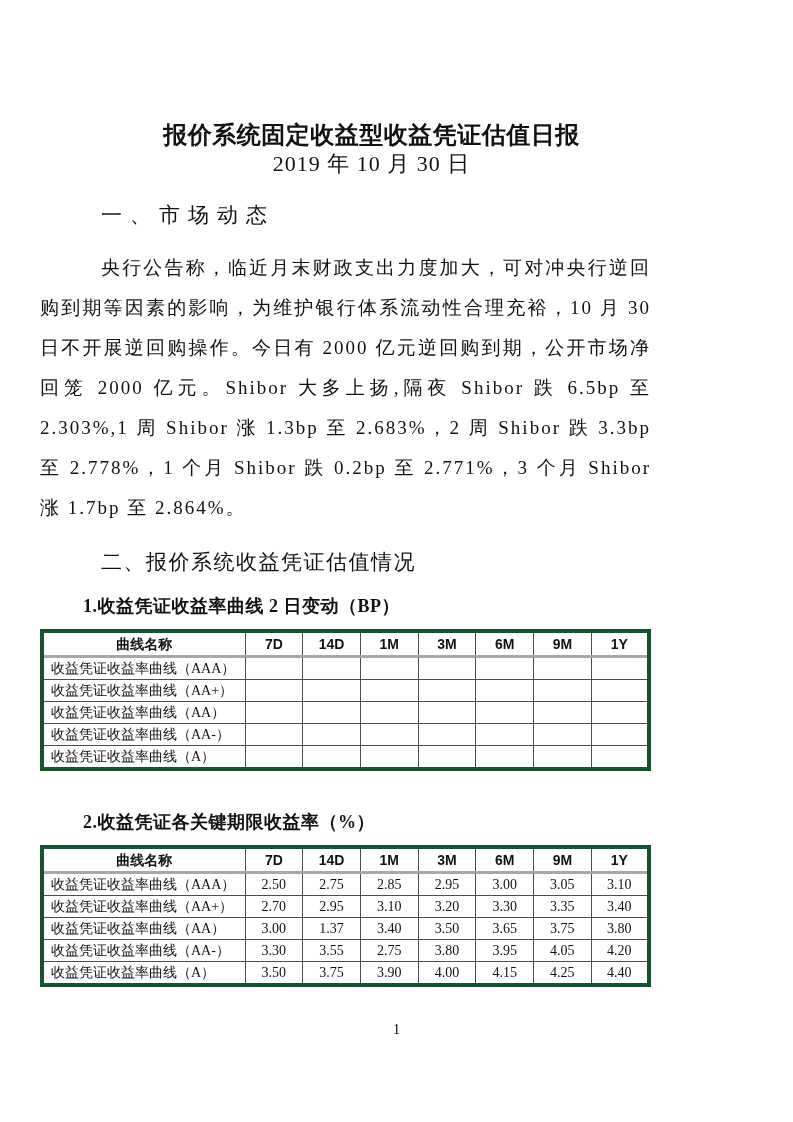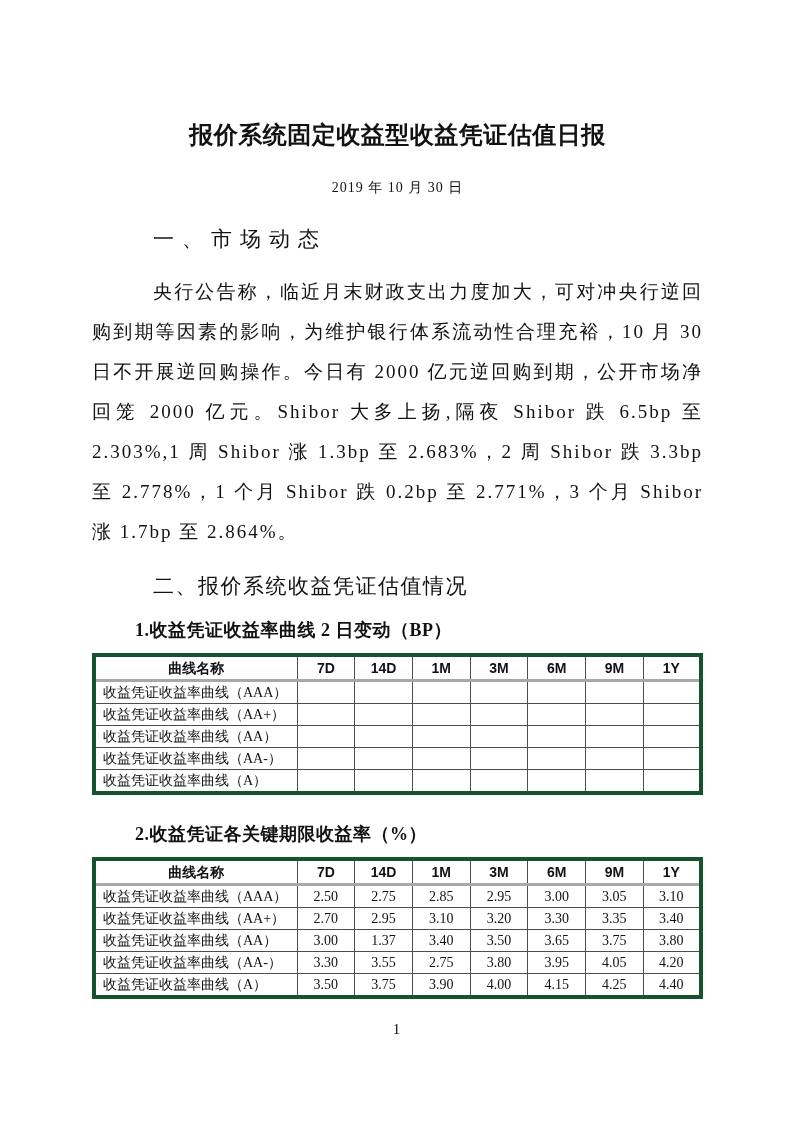--- a/index.html
+++ b/index.html
@@ -1,38 +1,38 @@
 <!DOCTYPE html>
 <html lang="zh"><head>
 <meta charset="utf-8">
 <style>
   html,body{margin:0;padding:0;background:#ffffff;}
   body{width:793px;height:1122px;position:relative;overflow:hidden;
        font-family:"Liberation Serif", serif;color:#121212;}
   .page{position:absolute;inset:0;background:#ffffff;
-        padding-left:92px;padding-right:90px;box-sizing:border-box;}
+        padding-left:40px;padding-right:90px;box-sizing:border-box;}
 
   .doc-title{font-family:"Liberation Sans", sans-serif;font-weight:bold;
              font-size:24px;line-height:34px;text-align:center;
              margin:118px 0 0 0;letter-spacing:0.5px;}
-  .doc-date{font-size:14px;line-height:24px;text-align:center;margin-top:24px;
+  .doc-date{font-size:22px;line-height:24px;text-align:center;
             letter-spacing:1px;}
 
   h2{font-family:"Liberation Sans", sans-serif;font-weight:normal;font-size:21px;
      line-height:26px;margin:0;}
   .h-market{margin:26px 0 0 61px;letter-spacing:8px;}
   .h-valuation{margin:21px 0 0 61px;letter-spacing:1.5px;}
 
   .body-para{font-size:19px;line-height:40px;letter-spacing:2px;
              text-align:justify;text-align-last:left;text-indent:61px;
              margin:20px 0 0 0;width:611px;}
 
   h3.tbl-title{font-weight:bold;font-size:18px;line-height:22px;
                margin:20px 0 0 43px;letter-spacing:0.5px;}
-  h3.tbl-title.second{margin-top:28px;}
+  h3.tbl-title.second{margin-top:40px;}
 
   table.val-table{width:611px;border-collapse:collapse;table-layout:fixed;
                   margin-top:12px;border:4px solid #14532d;}
   table.val-table col.col-label{width:203px;}
   table.val-table th,table.val-table td{border:1px solid #4d4d4d;
       font-size:14px;line-height:20px;height:21px;padding:0;overflow:hidden;
       white-space:nowrap;}
   table.val-table thead th{font-family:"Liberation Sans", sans-serif;
       font-weight:bold;text-align:center;height:22px;
       border-bottom:3px solid #a8a8a8;}

